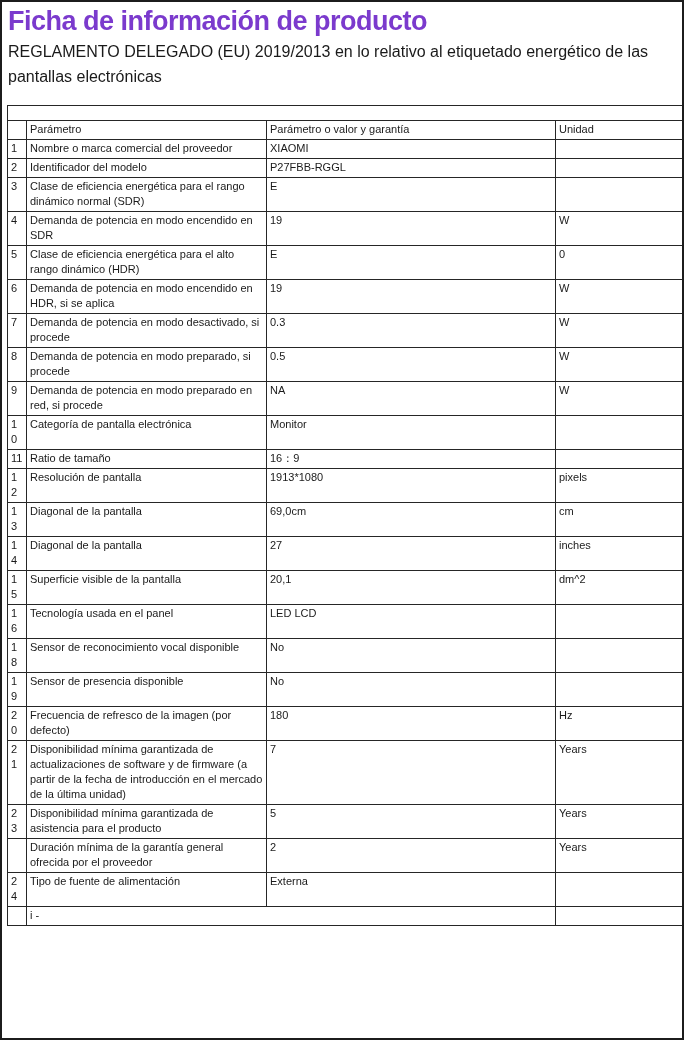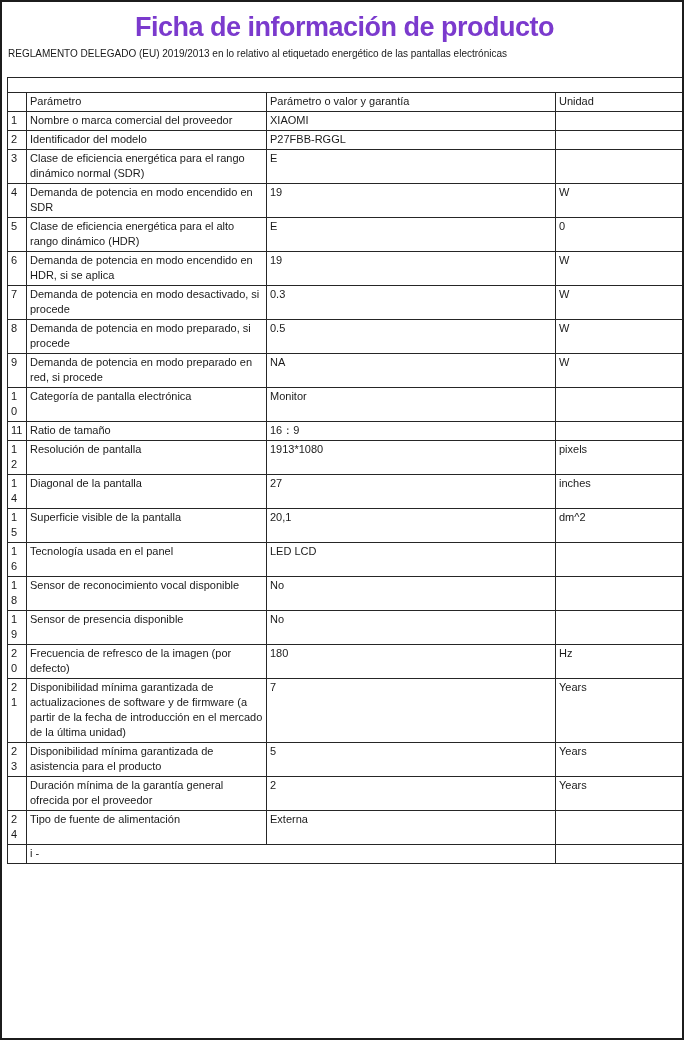--- a/index.html
+++ b/index.html
@@ -6,32 +6,31 @@
   html, body { margin: 0; padding: 0; background: #ffffff; }
   body {
     width: 684px; height: 1040px;
     border: 2px solid #1c1c1c;
     font-family: "Liberation Sans", "DejaVu Sans", sans-serif;
     color: #1a1a1a;
     overflow: hidden;
   }
   .page { padding: 4px 1px 0 5px; }
   .doc-title {
-    margin: 6px 0 2px 1px;
+    margin: 0 0 2px 1px;
     font-size: 27px;
     font-weight: bold;
     letter-spacing: -0.5px;
     color: #7b3acd;
     line-height: 1.15;
-    text-align: center;
   }
   .doc-subtitle {
     margin: 3px 0 0 1px;
     max-width: 648px;
-    font-size: 10px;
+    font-size: 16px;
     line-height: 1.55;
     color: #1a1a1a;
   }
   table.spec {
     border-collapse: collapse;
     table-layout: fixed;
     width: 677px;
     margin-top: 15px;
   }
   table.spec td, table.spec th {
@@ -144,20 +143,26 @@
           <td>16：9</td>
           <td></td>
         </tr>
         <tr>
           <td class="num">12</td>
           <td>Resolución de pantalla</td>
           <td>1913*1080</td>
           <td>pixels</td>
         </tr>
         <tr>
+          <td class="num">13</td>
+          <td>Diagonal de la pantalla</td>
+          <td>69,0cm</td>
+          <td>cm</td>
+        </tr>
+        <tr>
           <td class="num">14</td>
           <td>Diagonal de la pantalla</td>
           <td>27</td>
           <td>inches</td>
         </tr>
         <tr>
           <td class="num">15</td>
           <td>Superficie visible de la pantalla</td>
           <td>20,1</td>
           <td>dm^2</td>

